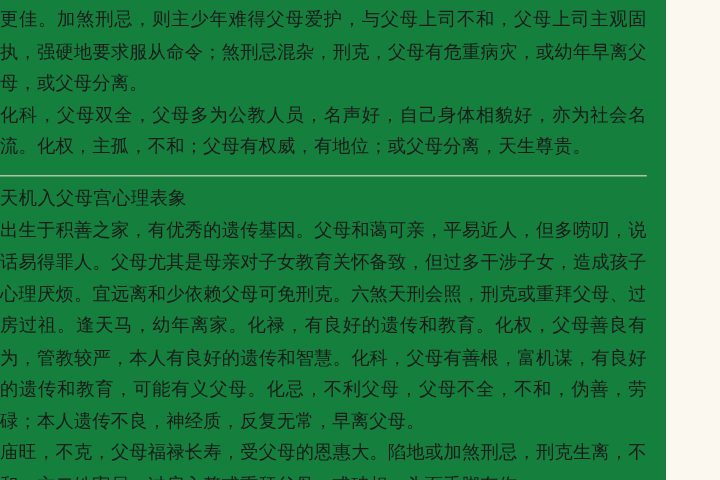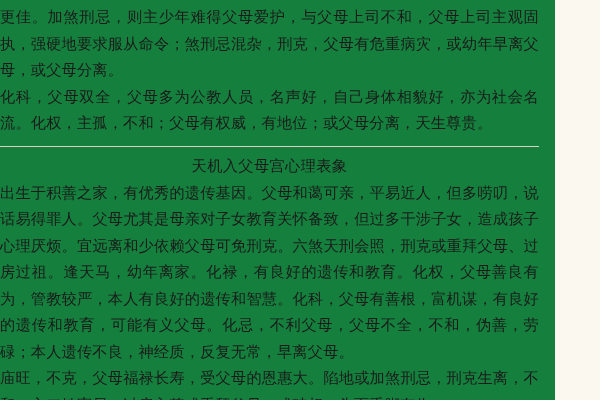--- a/index.html
+++ b/index.html
@@ -38,21 +38,21 @@
   }
   .divider {
     border: none;
     border-top: 1px solid #d8d2c2;
     margin: 9px 0 6px 0;
     height: 0;
   }
   .section-title {
     font-size: 15.2px;
     line-height: 26px;
-    text-align: center;
+    text-align: left;
     font-weight: 400;
     margin: 0 0 1px 0;
     letter-spacing: 0.4px;
   }
   .clip-bottom {
     overflow: hidden;
   }
 </style>
 </head>
 <body>

